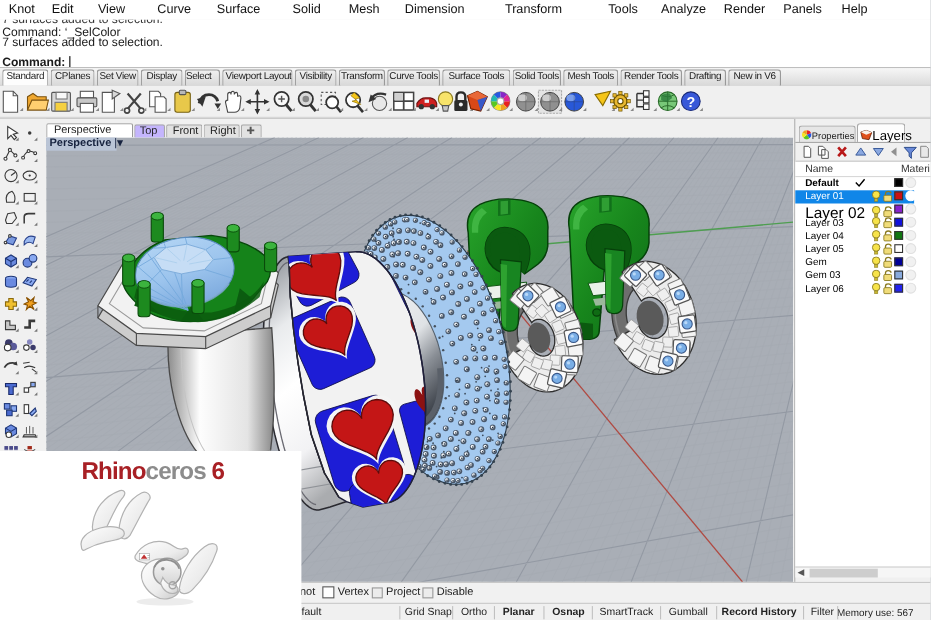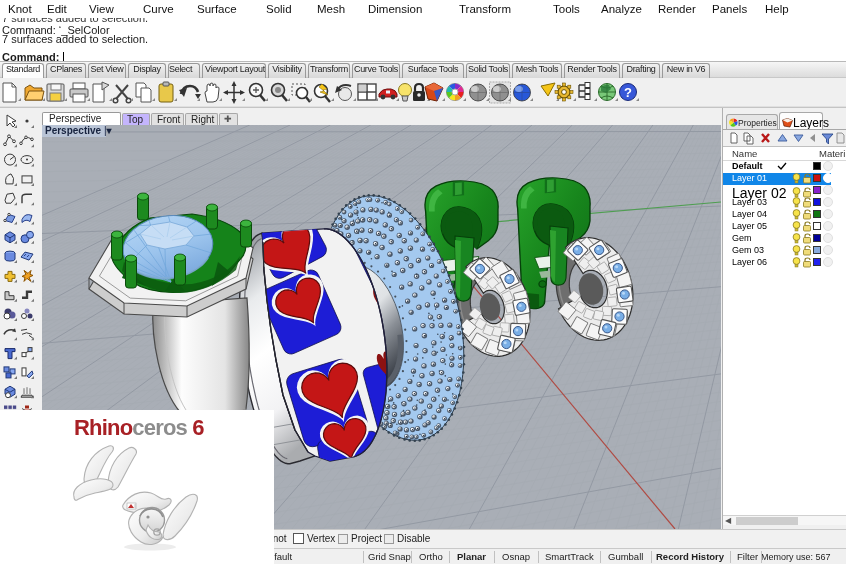--- a/index.html
+++ b/index.html
@@ -1798,21 +1798,21 @@
 <span class="abs" style="left:338px;top:4px;width:10px;height:10px;background:#ececec;border:1px solid #999"></span>
 <span class="abs" style="left:351px;top:3px">Project</span>
 <span class="abs" style="left:384px;top:4px;width:10px;height:10px;background:#ececec;border:1px solid #999"></span>
 <span class="abs" style="left:397px;top:3px">Disable</span>
 </div>
 <div class="abs" style="left:0;top:548px;width:846px;height:16px;background:#f0f0f0;border-top:1px solid #c9c9c9;font-size:9.5px;color:#222">
 <span class="abs" style="left:262px;top:2px">Default</span>
 <span class="abs" style="left:368px;top:2px">Grid Snap</span>
 <span class="abs" style="left:419px;top:2px">Ortho</span>
 <span class="abs" style="left:457px;top:2px;font-weight:bold">Planar</span>
-<span class="abs" style="left:502px;top:2px;font-weight:normal">Osnap</span>
+<span class="abs" style="left:502px;top:2px;font-weight:bold">Osnap</span>
 <span class="abs" style="left:545px;top:2px">SmartTrack</span>
 <span class="abs" style="left:608px;top:2px">Gumball</span>
 <span class="abs" style="left:656px;top:2px;font-weight:bold">Record History</span>
 <span class="abs" style="left:737px;top:2px">Filter</span>
 <span class="abs" style="left:761px;top:3px;font-size:9px">Memory use: 567 MB</span>
 <span class="abs" style="left:363px;top:2px;width:1px;height:12px;background:#c0c0c0"></span>
     <span class="abs" style="left:411px;top:2px;width:1px;height:12px;background:#c0c0c0"></span>
     <span class="abs" style="left:449px;top:2px;width:1px;height:12px;background:#c0c0c0"></span>
     <span class="abs" style="left:494px;top:2px;width:1px;height:12px;background:#c0c0c0"></span>
     <span class="abs" style="left:538px;top:2px;width:1px;height:12px;background:#c0c0c0"></span>

